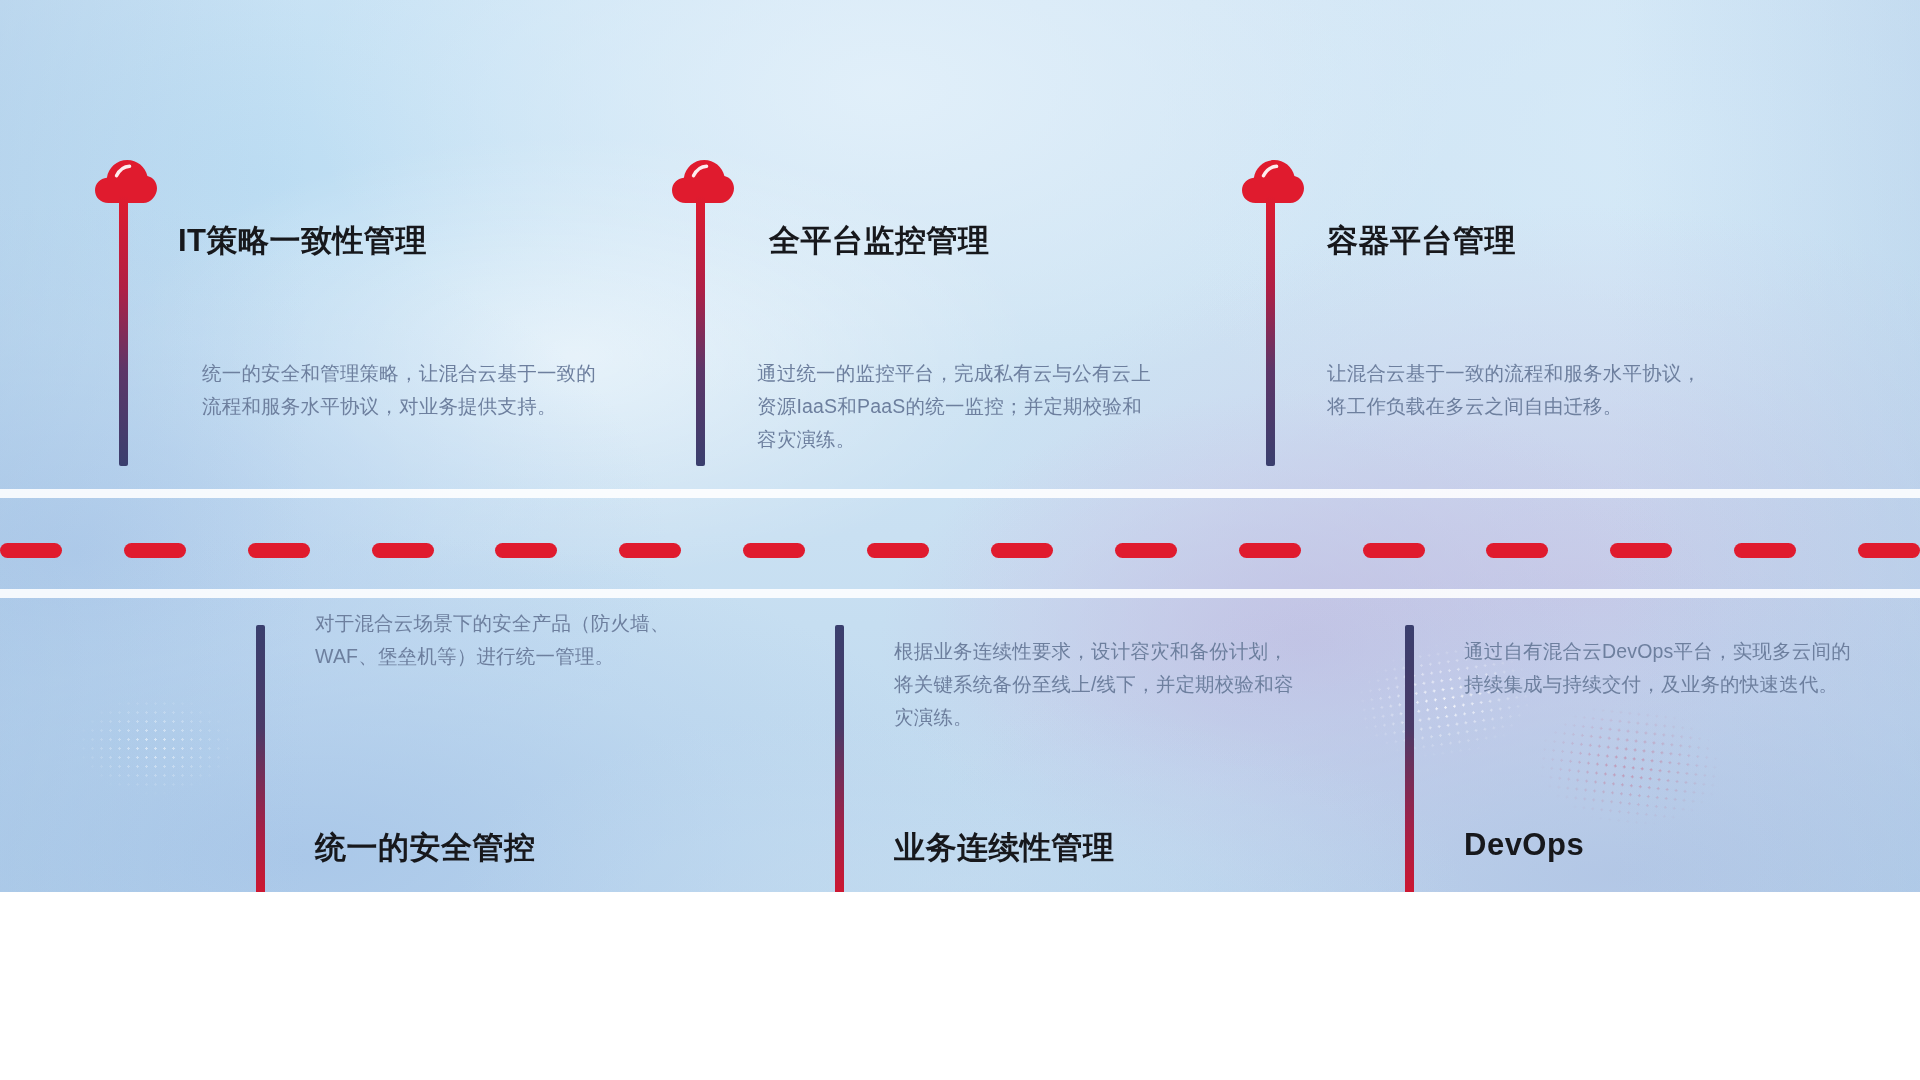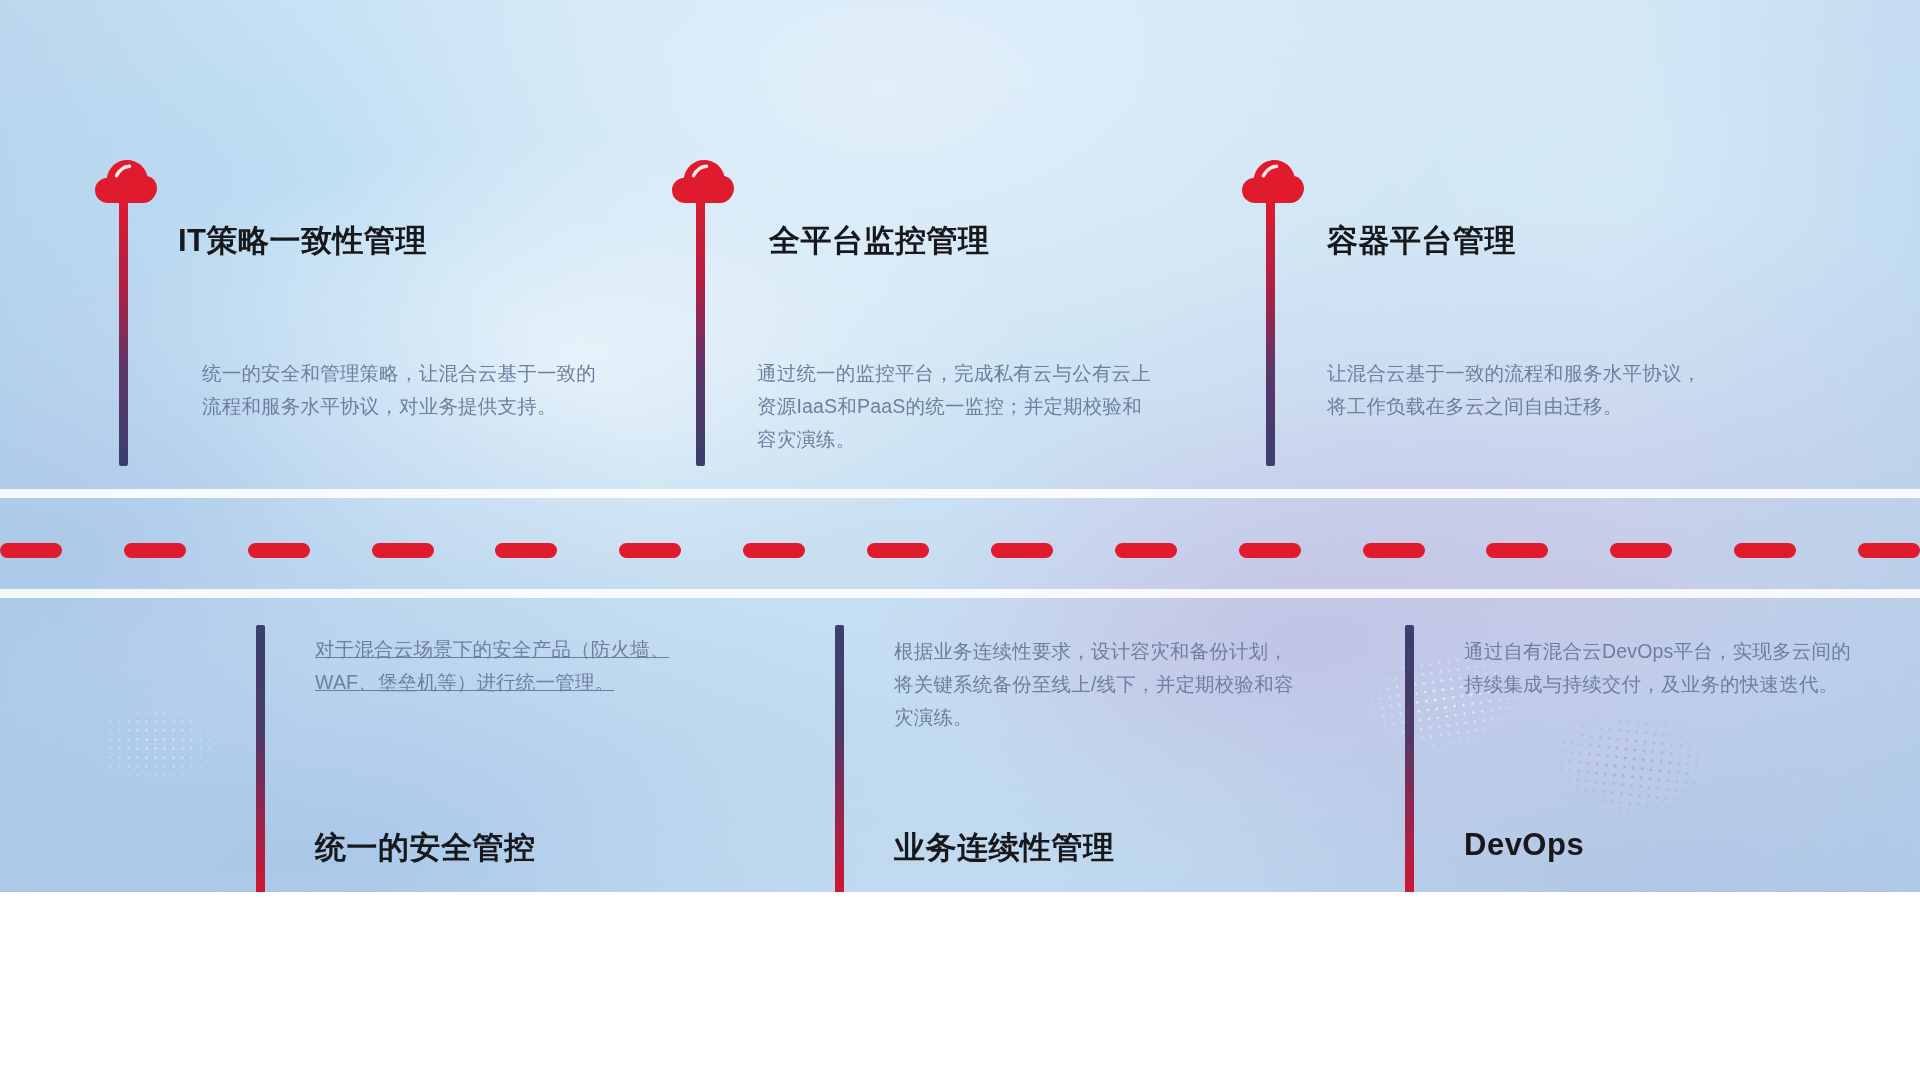--- a/index.html
+++ b/index.html
@@ -226,21 +226,21 @@
   <div class="col">
     <div class="stem stem-up" style="left:256px; top:625px; height:285px;"></div>
     <div class="cloud" style="left:232px; top:898px;">
       <svg viewBox="0 0 62 44" xmlns="http://www.w3.org/2000/svg">
         <g transform="translate(62,44) rotate(180)">
           <path d="M13.5 43 C5.5 43 0 37.4 0 30.3 C0 23.6 5.2 18.2 11.9 17.7 C13.3 7.6 21.9 0 32.3 0 C42.1 0 50.4 6.8 52.4 16.1 C58.0 17.4 62 22.3 62 28.2 C62 35.3 56.1 43 48.2 43 Z" fill="#e01b2e"></path>
           <path d="M21.5 15.8 C24.3 10.2 29.3 6.6 34.6 6.3" stroke="#ffffff" stroke-width="3.4" stroke-linecap="round" fill="none" opacity="0.92"></path>
         </g>
       </svg>
     </div>
-    <div class="body-text" style="left:315px; top:633px;text-decoration:underline;">对于混合云场景下的安全产品（防火墙、WAF、堡垒机等）进行统一管理。</div>
+    <div class="body-text" style="left:315px; top:607px;">对于混合云场景下的安全产品（防火墙、WAF、堡垒机等）进行统一管理。</div>
     <div class="heading" style="left:315px; top:827px;">统一的安全管控</div>
   </div>
 
   <div class="col">
     <div class="stem stem-up" style="left:835px; top:625px; height:285px;"></div>
     <div class="cloud" style="left:811px; top:898px;">
       <svg viewBox="0 0 62 44" xmlns="http://www.w3.org/2000/svg">
         <g transform="translate(62,44) rotate(180)">
           <path d="M13.5 43 C5.5 43 0 37.4 0 30.3 C0 23.6 5.2 18.2 11.9 17.7 C13.3 7.6 21.9 0 32.3 0 C42.1 0 50.4 6.8 52.4 16.1 C58.0 17.4 62 22.3 62 28.2 C62 35.3 56.1 43 48.2 43 Z" fill="#e01b2e"></path>
           <path d="M21.5 15.8 C24.3 10.2 29.3 6.6 34.6 6.3" stroke="#ffffff" stroke-width="3.4" stroke-linecap="round" fill="none" opacity="0.92"></path>

